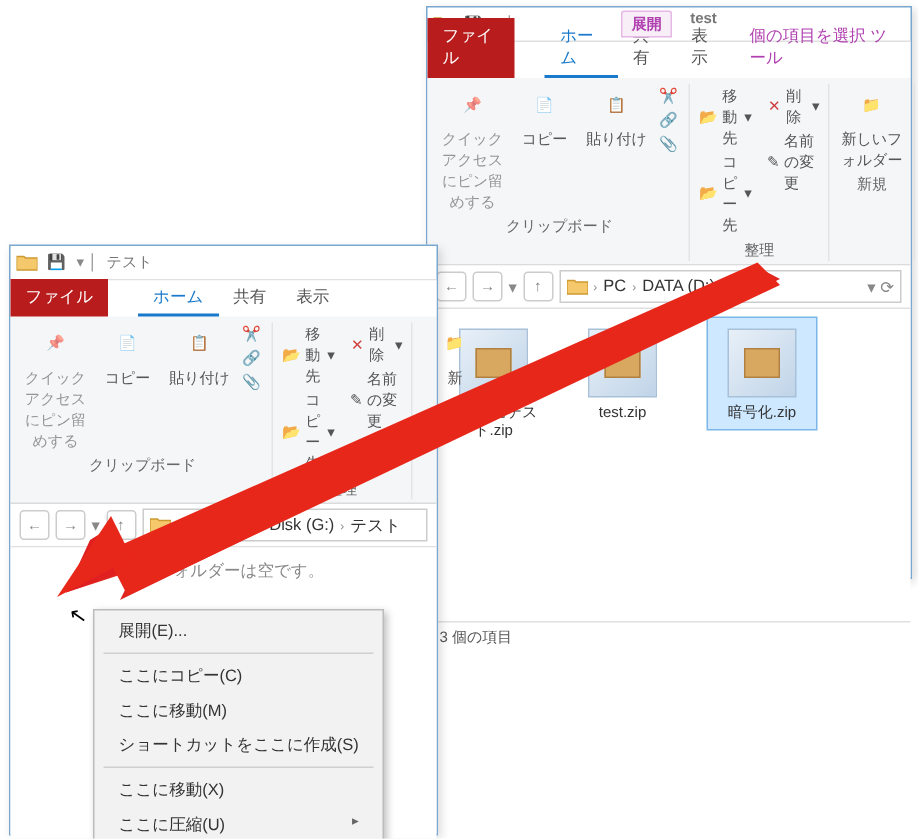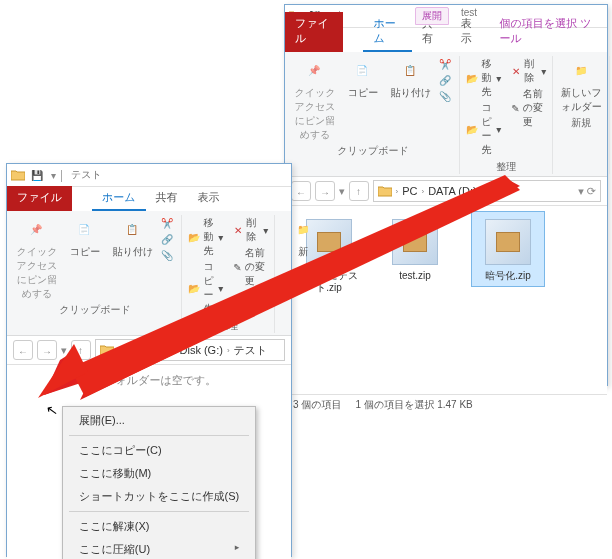--- a/index.html
+++ b/index.html
@@ -1,19 +1,19 @@
 <!DOCTYPE html>
 <html><head>
 <meta charset="utf-8">
 <style>
 body { margin:0; font-family:"Segoe UI","Yu Gothic UI","Meiryo",sans-serif; font-size:11px; background:#fff; width:612px; height:559px; position:relative; overflow:hidden; color:#333; }
 .window { position:absolute; background:#fff; border:1px solid #7aa7d0; box-shadow:2px 2px 6px rgba(0,0,0,0.15); }
 .titlebar { display:flex; align-items:center; height:22px; padding:0 4px; border-bottom:1px solid #e0e0e0; font-size:10px; }
 .titlebar .qat { display:flex; align-items:center; gap:6px; }
-.titlebar .tcenter { position:absolute; left:0; right:0; display:flex; justify-content:center; pointer-events:none; }
+.titlebar .tcenter { position:absolute; left:0; right:0; display:flex; justify-content:center; pointer-events:none;font-weight:bold; }
 .tabhdr { font-size:10px; color:#b040b0; border:1px solid #e6b8e6; background:#f8eef8; padding:1px 6px; border-radius:2px 2px 0 0; margin-right:12px; }
 .ttext { color:#777; }
 .tabs { display:flex; align-items:flex-end; height:24px; background:#fff; }
 .tab { padding:4px 10px; font-size:11px; color:#555; border-bottom:2px solid transparent; }
 .tab.file { background:#b91c1c; color:#fff; }
 .tab.active { border-bottom:2px solid #1979ca; color:#1979ca;margin-left:20px; }
 .tab.pink { color:#b040b0; }
 .ribbon { display:flex; background:#f5f6f7; border-bottom:1px solid #dadbdc; padding:4px 2px 2px; }
 .rgroup { display:flex; flex-direction:column; align-items:center; padding:0 6px; border-right:1px solid #e3e4e5; }
 .rgroup .row { display:flex; align-items:flex-start; gap:4px; }
@@ -22,21 +22,21 @@
 .bigbtn.disabled { opacity:0.6; }
 .ico32 { width:28px; height:28px; display:flex; align-items:center; justify-content:center; }
 .smallrow { display:flex; align-items:center; gap:3px; font-size:10px; color:#555; margin:1px 0; }
 .ico16 { width:14px; height:14px; display:flex; align-items:center; justify-content:center; }
 .nav { display:flex; align-items:center; height:24px; padding:2px 6px; gap:4px; border-bottom:1px solid #e0e0e0; background:#fff; }
 .round { width:18px; height:18px; border:1px solid #ccc; border-radius:3px; display:flex; align-items:center; justify-content:center; color:#888; font-size:10px; }
 .addr { flex:1; display:flex; align-items:center; border:1px solid #ccc; height:20px; padding:0 4px; gap:2px; font-size:11px; }
 .addr span { display:flex; align-items:center; }
 .crumb-sep { color:#888; font-size:8px; margin:0 2px; }
 .content { position:relative; background:#fff; overflow:hidden; }
-.status { border-top:1px solid #e0e0e0; height:20px; display:flex; align-items:center; padding:0 8px; font-size:10px; color:#555; gap:14px; }
+.status { border-top:1px solid #e0e0e0; height:20px; display:flex; align-items:center; padding:0 8px; font-size:10px; color:#555; gap:14px;margin-top:20px; }
 .fileitem { position:absolute; width:72px; text-align:center; font-size:10px; }
 .fileitem.sel { background:#cde8ff; outline:1px solid #7ab7e8; }
 .thumb { width:56px; height:52px; margin:4px auto 2px; display:flex; align-items:center; justify-content:center; }
 .zipcube { width:44px; height:44px; background:linear-gradient(135deg,#e8f0f8,#c0d4e8); border:1px solid #a8c0d8; position:relative; }
 .zipcube::after { content:""; position:absolute; top:12px; left:10px; width:22px; height:18px; background:#d8a860; border:1px solid #b08040; }
 .fname { word-break:break-all; padding:0 2px 4px; line-height:1.2; }
 .empty { text-align:center; color:#888; font-size:11px; padding-top:8px; }
 .ctxmenu { position:absolute; background:#f2f2f2; border:1px solid #bcbcbc; box-shadow:2px 2px 5px rgba(0,0,0,0.25); font-size:11px; padding:2px 0; min-width:150px; }
 .ctxmenu .mi { padding:4px 16px; color:#333; }
 .ctxmenu .mi.arrow::after { content:"▸"; float:right; color:#666; font-size:9px; }
@@ -164,21 +164,20 @@
     </div>
     <div class="fileitem sel" style="left:187px;top:6px">
       <div class="thumb">
           <div class="zipcube"></div>
         </div>
       <div class="fname">暗号化.zip</div>
     </div>
   </div>
   <div class="status">
     <span>3 個の項目</span>
-    <span>1 個の項目を選択 1.47 KB</span>
   </div>
 </div>
 
 <div class="window" id="w2" style="left:6px; top:163px; width:284px; height:392px;">
   <div class="titlebar">
     <div class="qat">
       <span class="ico16">
           <svg class="folder-s" viewBox="0 0 14 12">
             <path d="M0 2h5l1 1h8v8H0z" fill="#f5c96b" stroke="#cd9a30"></path>
           </svg>
@@ -288,16 +287,16 @@
 
 <div class="cursor" style="left:46px;top:402px">↖</div>
 
 <div class="ctxmenu" style="left:62px; top:406px;">
   <div class="mi">展開(E)...</div>
   <div class="sep"></div>
   <div class="mi">ここにコピー(C)</div>
   <div class="mi">ここに移動(M)</div>
   <div class="mi">ショートカットをここに作成(S)</div>
   <div class="sep"></div>
-  <div class="mi">ここに解凍(X)</div>
+  <div class="mi">ここに移動(X)</div>
   <div class="mi arrow">ここに圧縮(U)</div>
 
 </div>
 
 </body></html>

